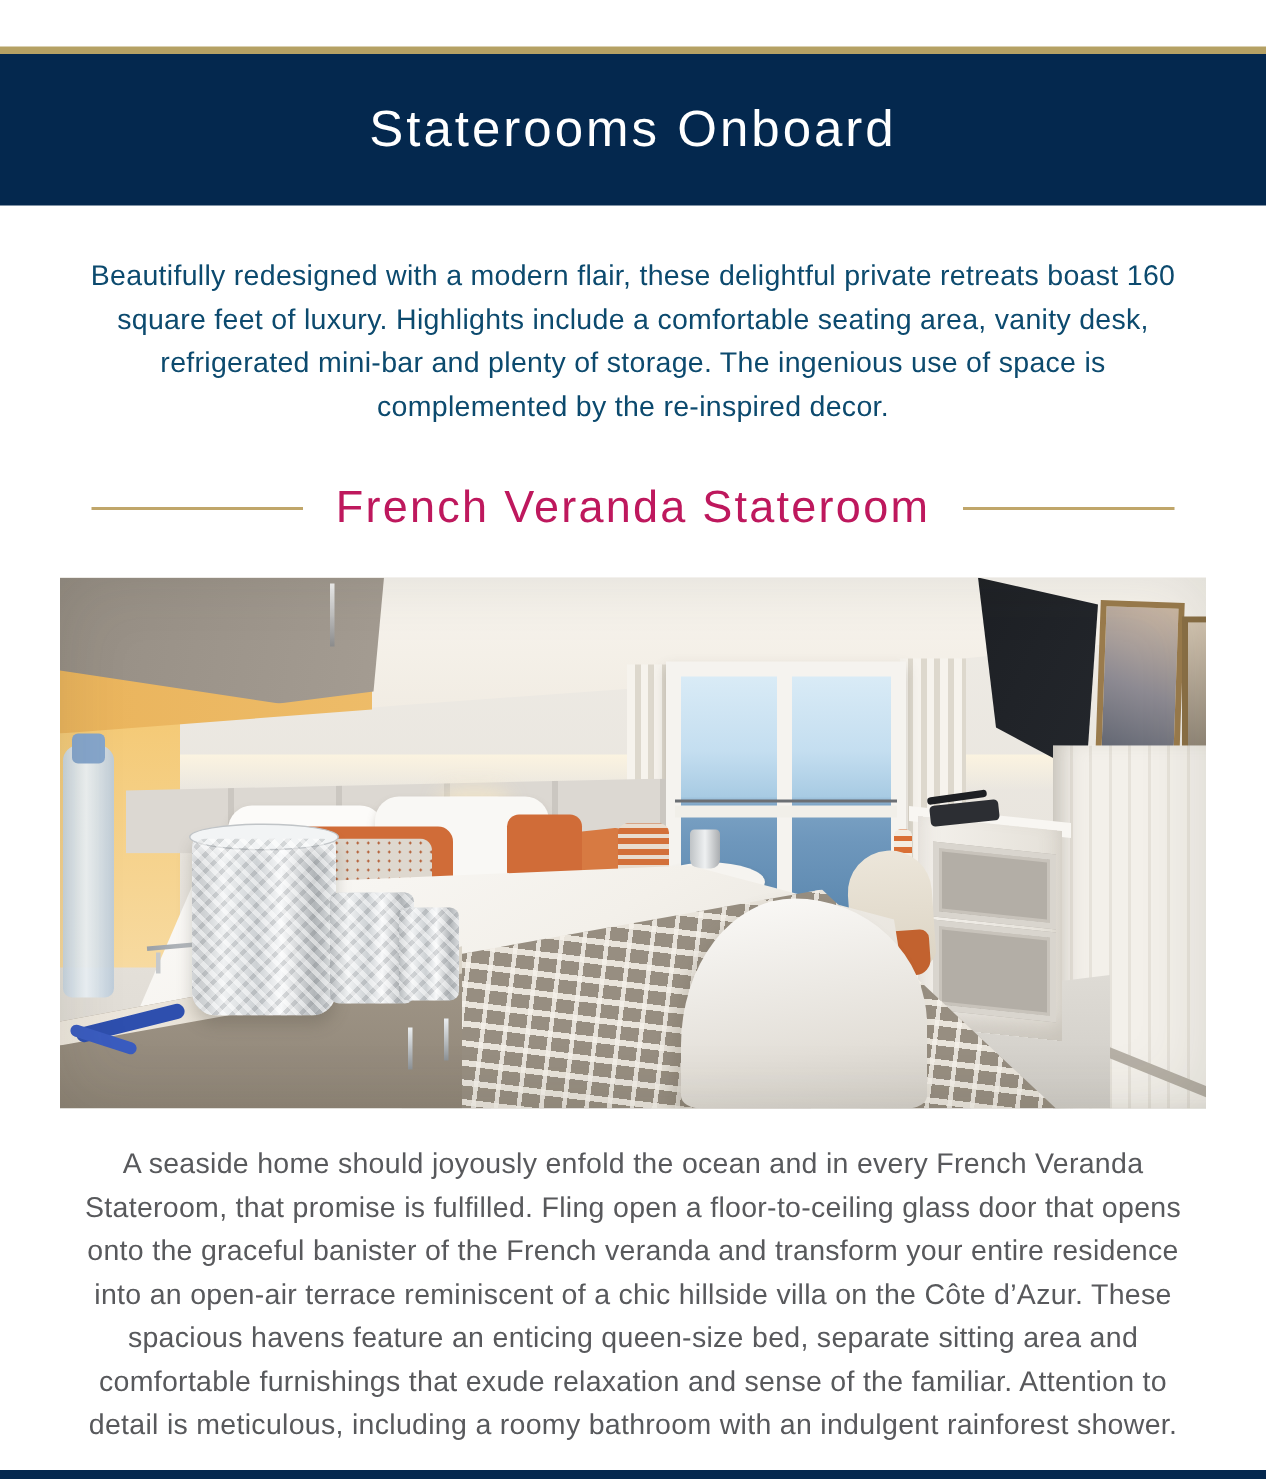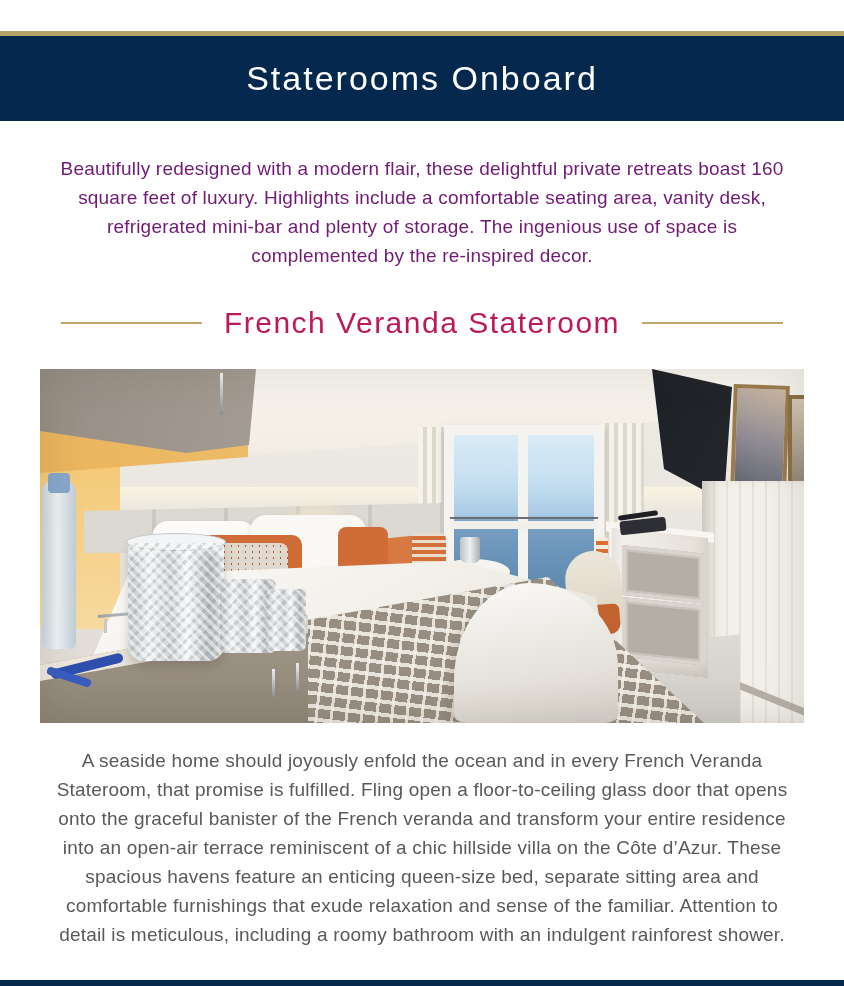--- a/index.html
+++ b/index.html
@@ -3,24 +3,24 @@
 <meta charset="utf-8">
 <style>
   html,body{margin:0;padding:0;}
   body{
     width:844px;height:986px;position:relative;overflow:hidden;background:#ffffff;
     font-family:"Liberation Sans","DejaVu Sans",sans-serif;
   }
   
   .top-gap{height:31px;background:#ffffff;}
   .gold-bar{height:5px;background:#b5a164;}
-  .navy-band{height:85px;background:#04284e;display:flex;align-items:center;justify-content:center;}
+  .navy-band{height:101px;background:#04284e;display:flex;align-items:center;justify-content:center;}
   .navy-band h1{margin:0;font-size:34px;font-weight:300;letter-spacing:2px;color:#ffffff;}
   
-  .intro{margin:33px auto 0;width:752px;text-align:center;font-size:19px;line-height:29px;color:#701a75;letter-spacing:.2px;}
+  .intro{margin:33px auto 0;width:752px;text-align:center;font-size:19px;line-height:29px;color:#0c4a6e;letter-spacing:.2px;}
   .descr{margin:23px auto 0;width:756px;text-align:center;font-size:19px;line-height:29px;color:#58595c;letter-spacing:.2px;}
   
   .sect{margin-top:36px;display:flex;align-items:center;justify-content:center;gap:22px;}
   .sect .rule{width:141px;height:2px;background:#c0a66a;}
   .sect h2{margin:0;font-size:30px;font-weight:400;letter-spacing:1.5px;color:#be185d;}
   
   .photo{margin:29px auto 0;width:764px;height:354px;position:relative;overflow:hidden;background:#e9e5df;}
   .photo div{position:absolute;}
   .ph-wall{inset:0;background:linear-gradient(180deg,#efece6 0%,#e8e4dd 55%,#ddd9d2 100%);}
   .ph-ceiling{top:0;left:0;width:764px;height:118px;background:linear-gradient(180deg,#f8f5ef,#efe9df);

